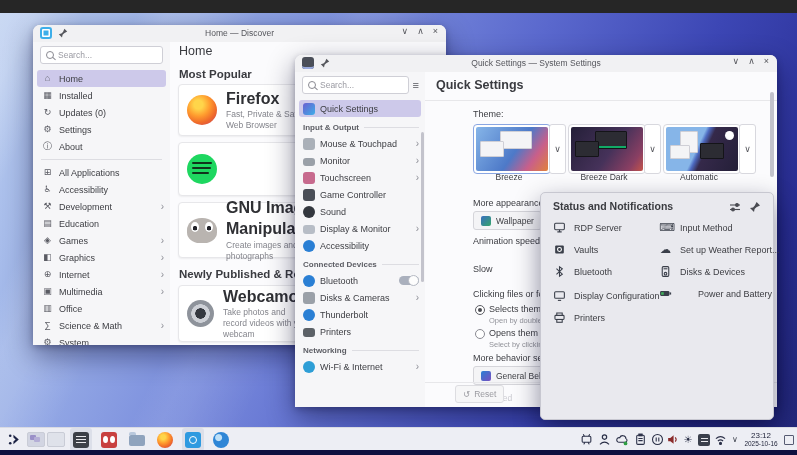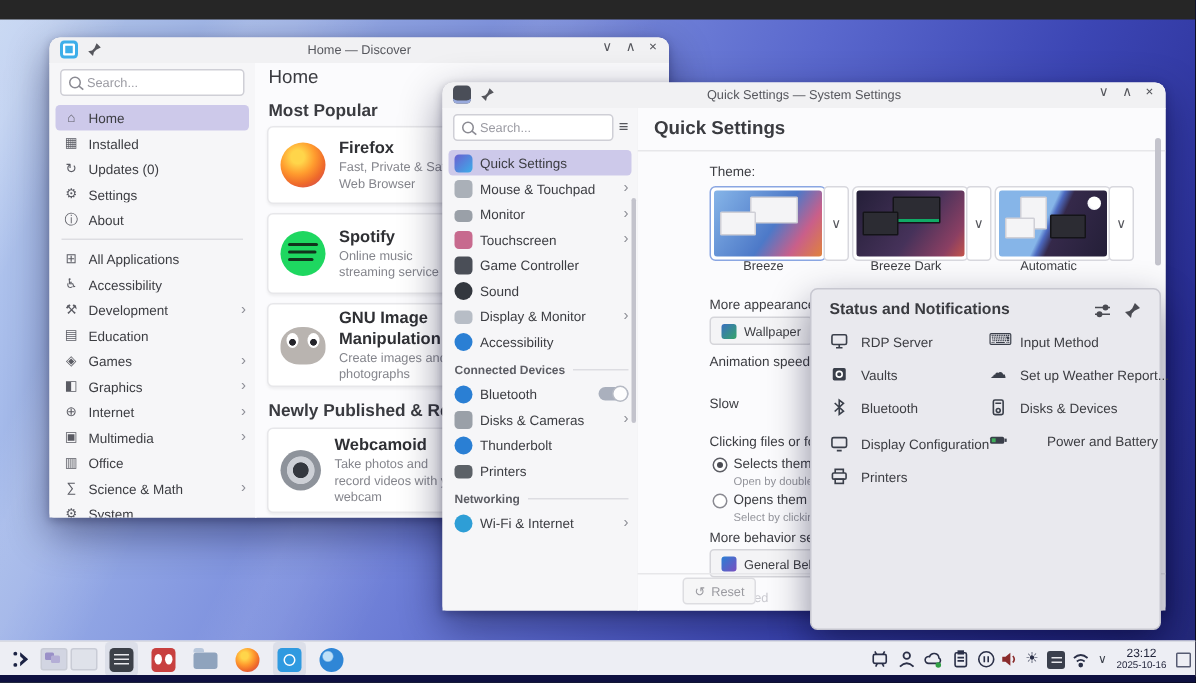--- a/index.html
+++ b/index.html
@@ -47,21 +47,21 @@
   .vscroll{position:absolute;width:3px;border-radius:2px;background:#c3c3cc;}
   
   .discover{left:33px;top:25px;width:413px;height:320px;z-index:1;}
   .d-side{width:137px;padding-top:4px;}
   .d-side .search{margin:0 7px 6px 7px;}
   .d-main{position:absolute;left:137px;top:17px;right:0;bottom:0;background:#fbfbfd;overflow:hidden;}
   .d-title{position:absolute;left:9px;top:2px;font-size:12.5px;font-weight:normal;color:#3a3b40;margin:0;}
   .d-h2{position:absolute;left:9px;font-size:11.5px;color:#3a3b40;margin:0;white-space:nowrap;}
   .card{position:absolute;left:8px;width:252px;background:#fff;border:1px solid #e7e7ea;border-radius:4px;
     box-shadow:0 1px 2px rgba(0,0,10,.06);display:flex;align-items:center;gap:9px;padding:0 8px;}
-  .card .nm{font-size:11px;font-weight:bold;color:#2f3034;line-height:1.3;}
+  .card .nm{font-size:16px;font-weight:bold;color:#2f3034;line-height:1.3;}
   .card .ds{font-size:8.5px;color:#84858c;line-height:1.3;width:88px;}
   .ffx{width:30px;height:30px;border-radius:50%;flex:0 0 30px;
     background:radial-gradient(circle at 38% 32%,#ffd54a 0 16%,#ff9b2e 42%,#ef6a2a 66%,#c33a63 100%);}
   .spt{width:30px;height:30px;border-radius:50%;flex:0 0 30px;background:#1ed760;padding-top:0;}
   .spt i{display:block;height:2px;background:#11331c;border-radius:2px;}
   .spt i:nth-child(1){margin:8px 5px 0 5px;}
   .spt i:nth-child(2){margin:3px 6px 0 5px;}
   .spt i:nth-child(3){margin:3px 8px 0 5px;}
   .gimp{width:30px;height:25px;flex:0 0 30px;background:#b9b4b0;border-radius:48% 48% 42% 42%;position:relative;}
   .gimp::before,.gimp::after{content:"";position:absolute;top:4px;width:8px;height:10px;border-radius:50%;
@@ -258,24 +258,20 @@
           <div class="nm">Firefox</div>
           <div class="ds">Fast, Private &amp; Safe Web Browser</div>
         </span>
       </div>
       <div class="card" style="top:100px;height:52px;">
         <span class="spt">
             <i></i>
             <i></i>
             <i></i>
           </span>
-        <span>
-          <div class="nm">Spotify</div>
-          <div class="ds">Online music streaming service</div>
-        </span>
       </div>
       <div class="card" style="top:160px;height:54px;">
         <span class="gimp"></span>
         <span>
           <div class="nm" style="width:96px;">GNU Image Manipulation</div>
           <div class="ds">Create images and edit photographs</div>
         </span>
       </div>
       <h2 class="d-h2" style="top:226px;">Newly Published &amp; Recently Updated</h2>
       <div class="card" style="top:243px;height:55px;">
@@ -309,20 +305,23 @@
         <div class="search">
           <span class="mag"></span>
           <input placeholder="Search..." style="">
         </div>
         <span class="burger">≡</span>
       </div>
       <div class="s-item sel">
         <span class="sq" style="background:linear-gradient(135deg,#6a5fd0,#3daee9);"></span>
         <span class="s-lab">Quick Settings</span>
       </div>
+      <div class="s-head">
+          <span>Input &amp; Output</span>
+        </div>
       <div class="s-item">
         <span class="sq" style="background:#aab0b8;"></span>
         <span class="s-lab">Mouse &amp; Touchpad</span>
         <span class="s-chev">›</span>
       </div>
       <div class="s-item">
         <span class="sq" style="background:#9aa0a8;height:8px;margin-top:2px;"></span>
         <span class="s-lab">Monitor</span>
         <span class="s-chev">›</span>
       </div>

